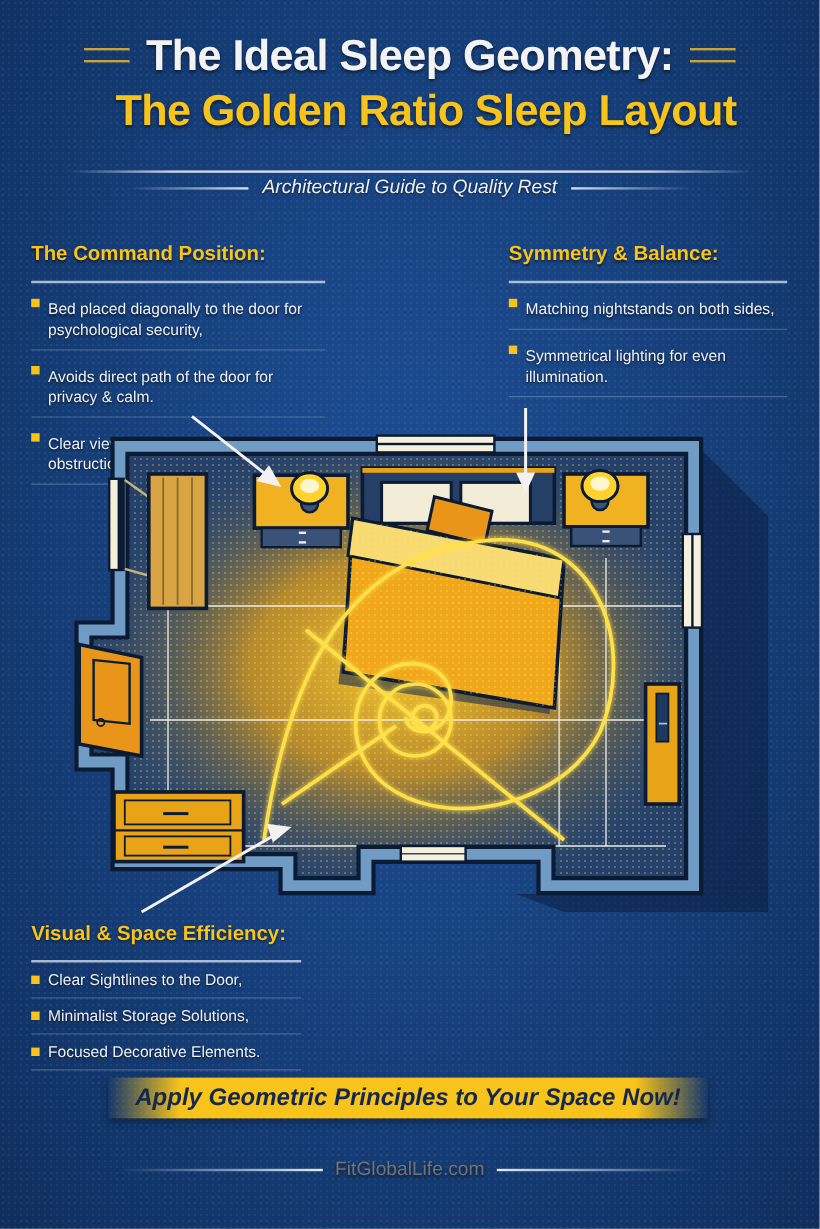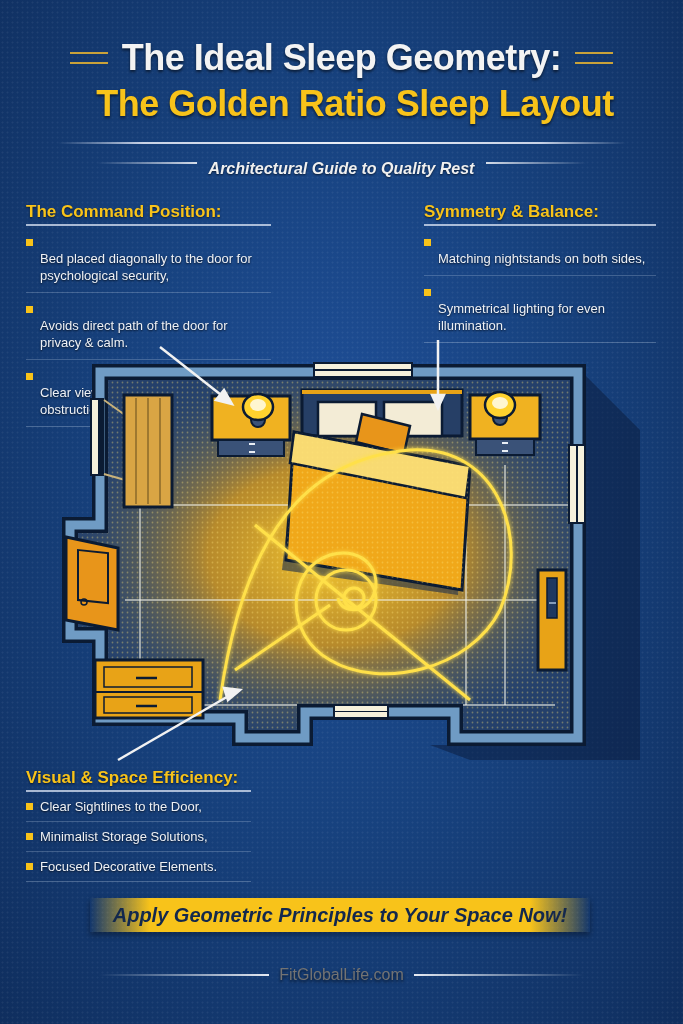--- a/index.html
+++ b/index.html
@@ -6,46 +6,46 @@
   body {
     width: 683px; height: 1024px; overflow: hidden; position: relative;
     background: radial-gradient(ellipse at 50% 45%, #1f4f98 0%, #17427f 45%, #0f2e5e 100%);
     font-family: "Liberation Sans", sans-serif;
   }
   .dots {
     position: absolute; inset: 0; pointer-events: none;
     background-image: radial-gradient(rgba(255,255,255,0.06) 0.8px, transparent 1.2px);
     background-size: 5px 5px;
   }
-  .title-wrap { position: absolute; left: 0; top: 37px; width: 683px; text-align: center; }
+  .title-wrap { position: absolute; left: 0; top: 25px; width: 683px; text-align: center; }
   .title1 {
     color: #f3f3f3; font-weight: 700; font-size: 36px; letter-spacing: -0.5px;
     text-shadow: 0 2px 3px rgba(0,0,0,0.55); line-height: 42px;
     display: flex; justify-content: center; align-items: center; gap: 14px;
   }
   .title1 .deco { display: inline-block; width: 38px; height: 8px; border-top: 2px solid #c9a23a; border-bottom: 2px solid #c9a23a; }
   .title2 {
     color: #f8c31a; font-weight: 700; font-size: 36px; letter-spacing: -0.5px;
     text-shadow: 0 2px 3px rgba(0,0,0,0.55); line-height: 46px; margin-top: 2px; padding-left: 27px;
   }
   .title-rule { position: absolute; left: 58px; top: 182px; width: 568px; height: 2px; background: linear-gradient(90deg, transparent, #c9d3e6 15%, #e8edf6 50%, #c9d3e6 85%, transparent); top: 142px; }
   .subtitle-row { position: absolute; left: 0; top: 148px; width: 683px; display: flex; justify-content: center; align-items: center; gap: 12px; }
   .subtitle-row .line { width: 100px; height: 2px; background: linear-gradient(90deg, transparent, #d6dde9); }
   .subtitle-row .line.r { background: linear-gradient(90deg, #d6dde9, transparent); }
-  .subtitle { color: #f0f0f0; font-style: italic; font-weight: 700; font-size: 16px; text-shadow: 0 1px 2px rgba(0,0,0,0.6); margin-top: 12px; }
+  .subtitle { color: #f0f0f0; font-style: italic; font-weight: 400; font-size: 16px; text-shadow: 0 1px 2px rgba(0,0,0,0.6); }
 
   .section { position: absolute; }
   .section h2 {
     margin: 0; color: #f8c31a; font-size: 17px; font-weight: 700;
-    text-shadow: 0 1px 2px rgba(0,0,0,0.6); padding-bottom: 2px;
+    text-shadow: 0 1px 2px rgba(0,0,0,0.6); padding-bottom: 12px;
     border-bottom: 2px solid rgba(220,230,245,0.75);
   }
   .section ul { list-style: none; margin: 0; padding: 0; }
   .section li {
-    color: #eef1f6; font-size: 13px; line-height: 17px; position: relative; padding: 24px 0 8px 14px;
+    color: #eef1f6; font-size: 13px; line-height: 17px; position: relative; padding: 13px 0 8px 14px;
     text-shadow: 0 1px 2px rgba(0,0,0,0.7); border-bottom: 1px solid rgba(200,215,235,0.25);
   }
   .section li:last-child { border-bottom: 1px solid rgba(200,215,235,0.3); }
   .section li .bullet { position: absolute; left: 0; top: 13px; width: 7px; height: 7px; background: #f8c31a; }
   .sec-command { left: 26px; top: 202px; width: 245px; }
   .sec-symmetry { left: 424px; top: 202px; width: 232px; }
   .sec-visual { left: 26px; top: 768px; width: 225px; }
   .sec-visual li { padding: 6px 0 6px 14px; }
   .sec-visual li .bullet { top: 11px; }
 

